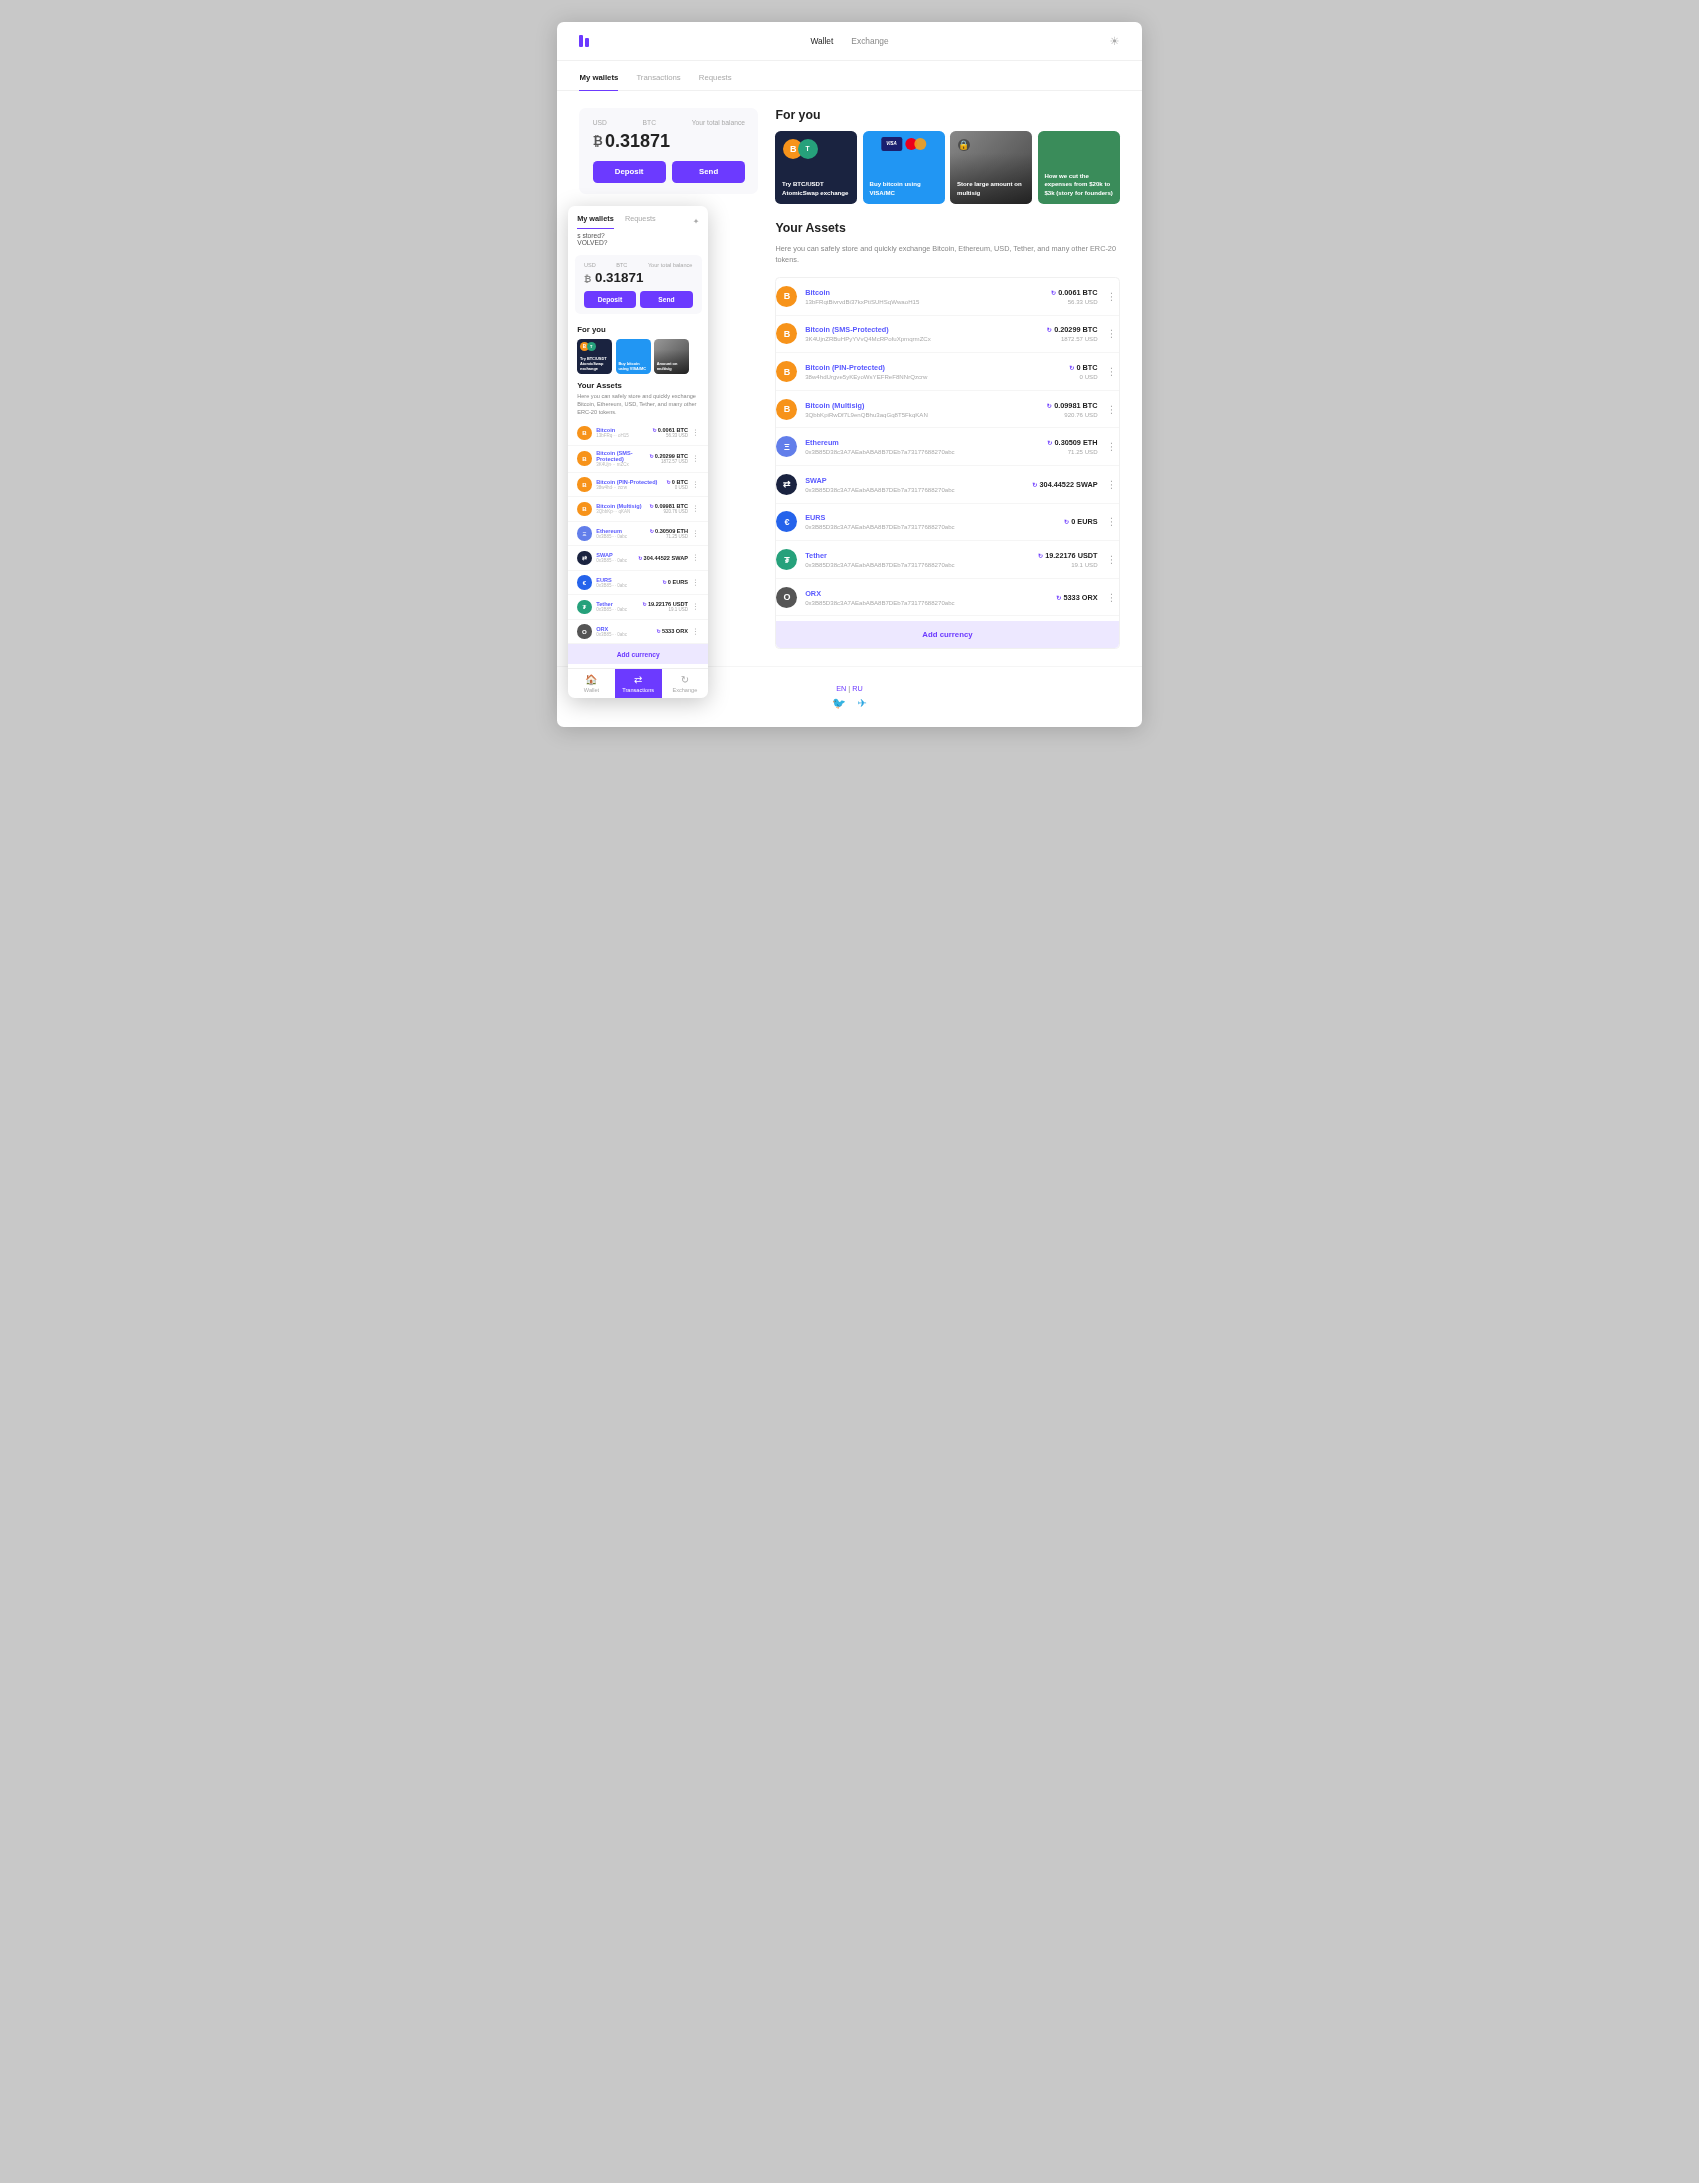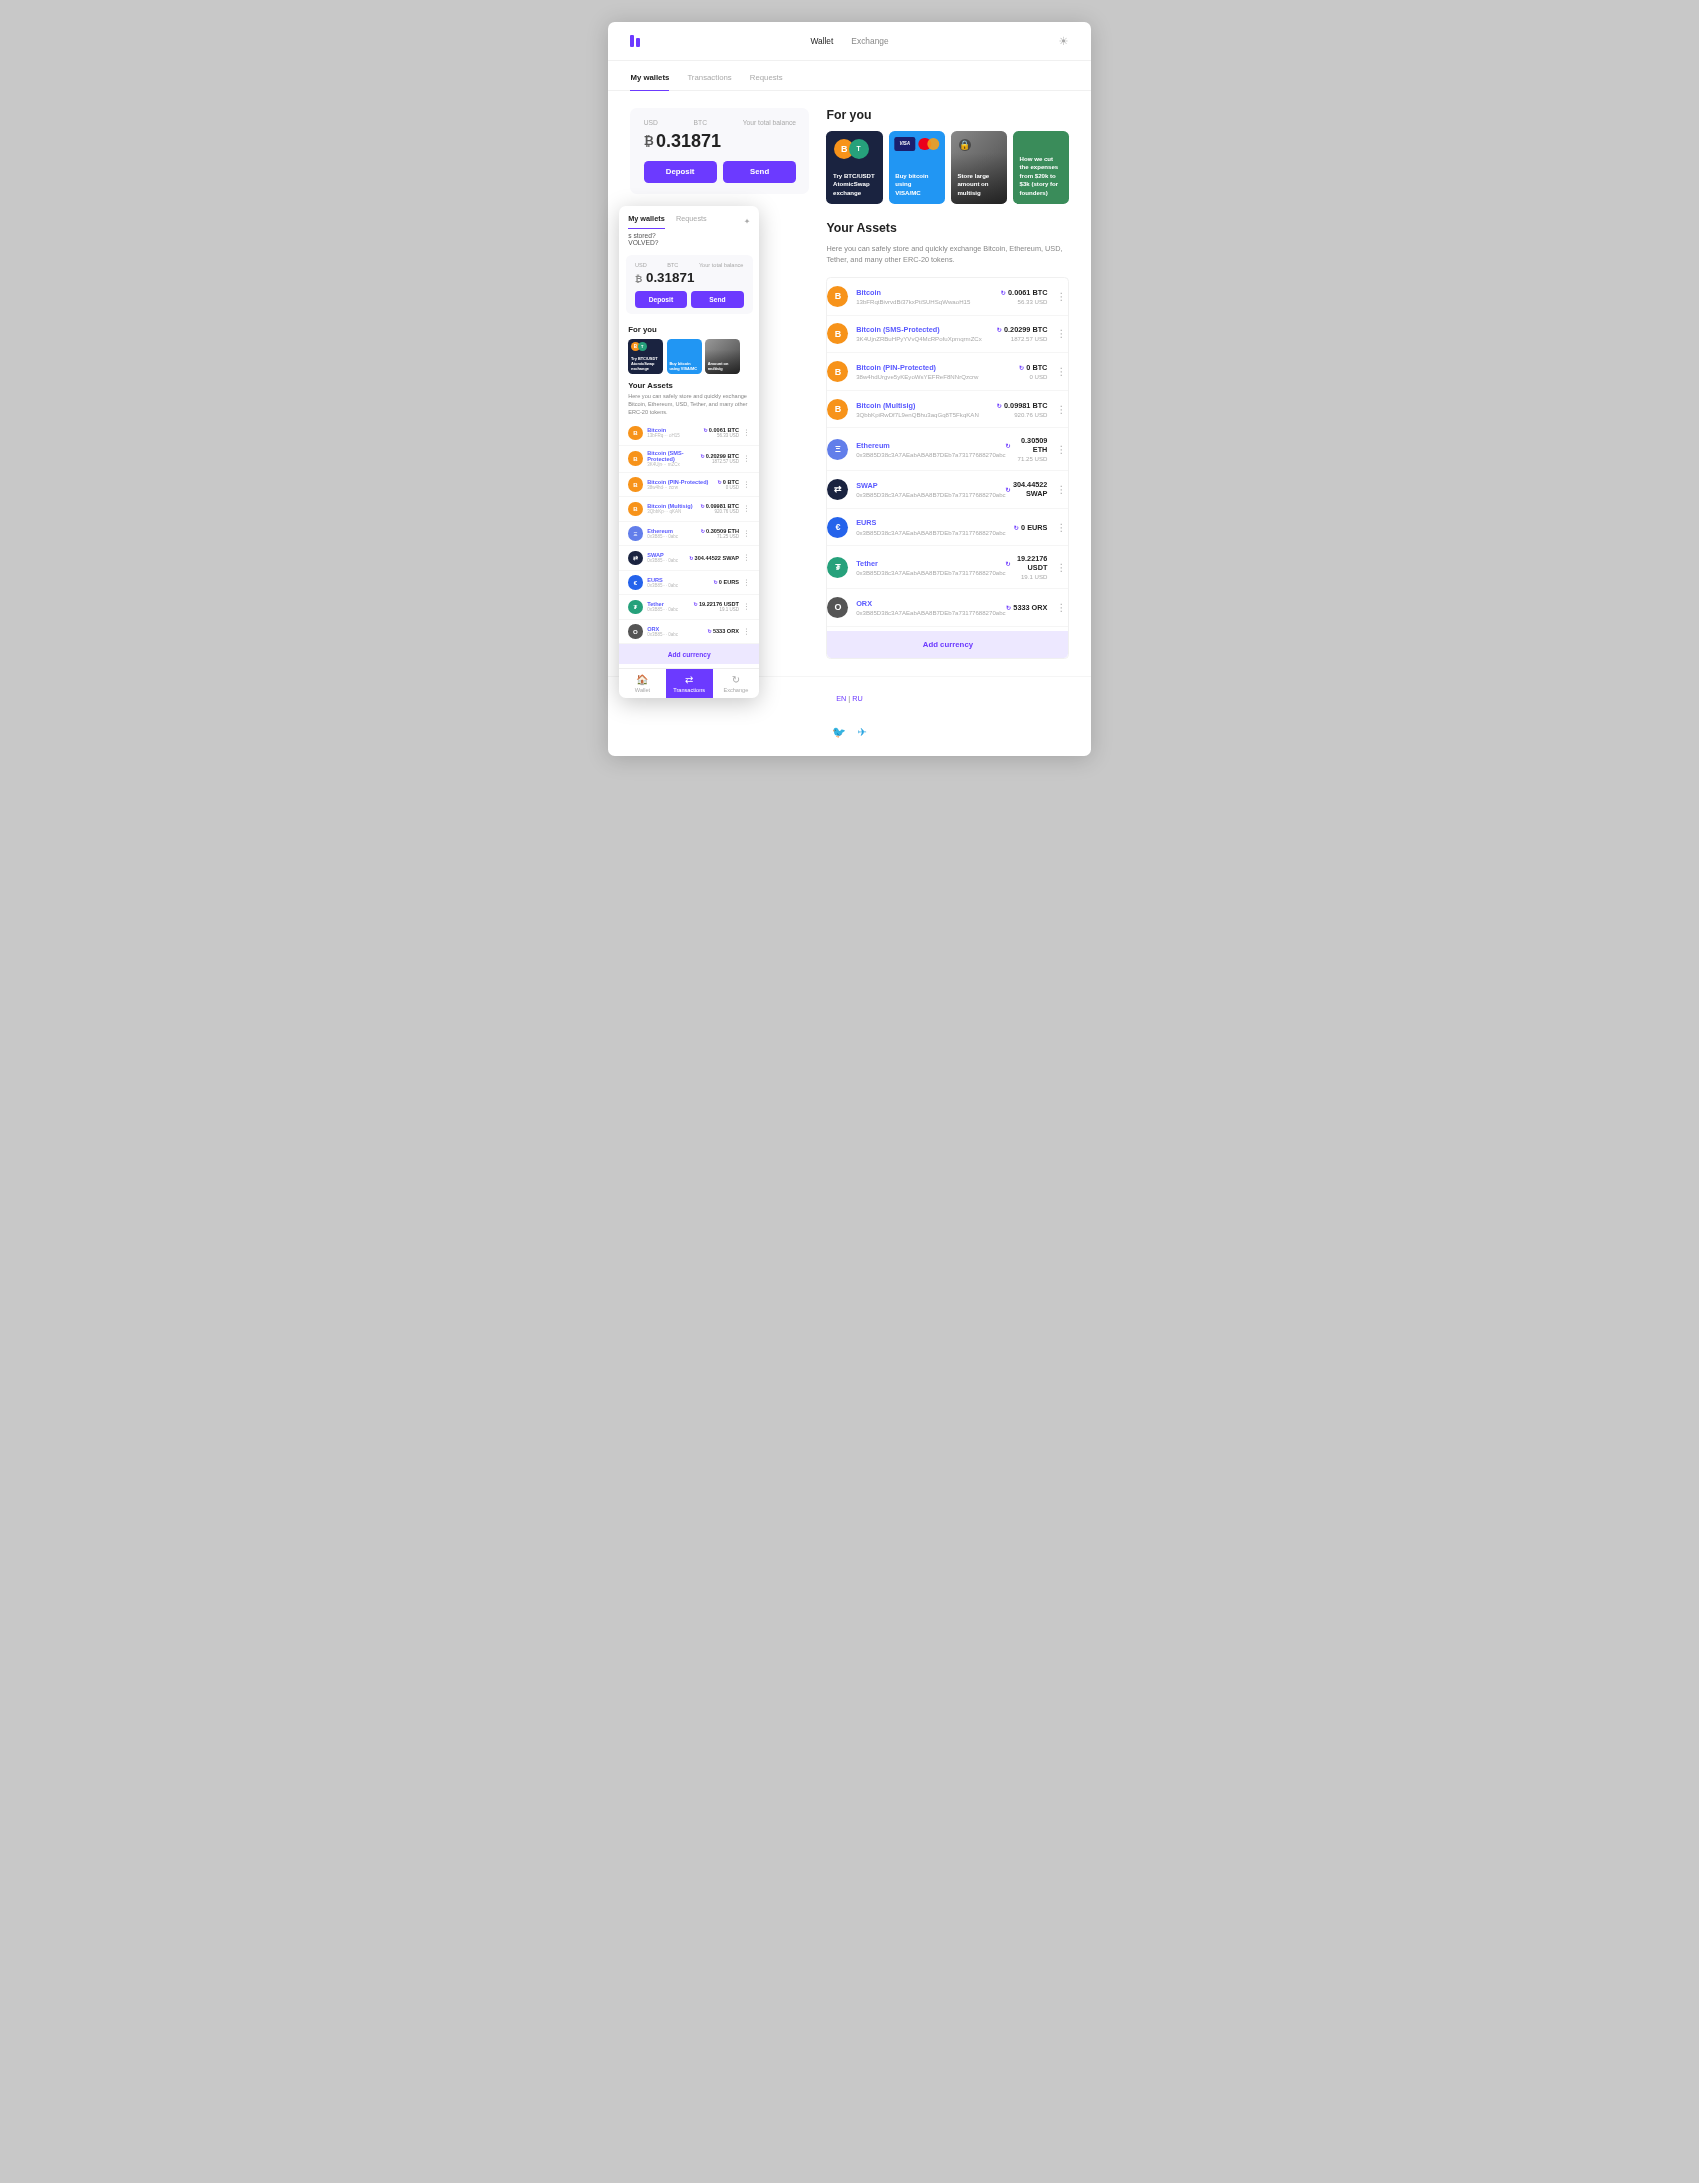--- a/index.html
+++ b/index.html
@@ -8,21 +8,21 @@
       font-family: -apple-system, BlinkMacSystemFont, 'Segoe UI', sans-serif;
       min-height: 100vh;
       display: flex;
       align-items: flex-start;
       justify-content: center;
       padding: 22.4px 11.2px;
     }
 
     .outer-wrapper {
       position: relative;
-      width: 483px;
+      width: 585px;
     }
 
     
     .desktop-window {
       background: #fff;
       border-radius: 6.7px;
       box-shadow: 0 2.2px 22.4px rgba(0,0,0,0.18);
       overflow: hidden;
       width: 100%;
     }
@@ -383,21 +383,21 @@
 
     
     .footer {
       text-align: center;
       padding: 17px;
       border-top: 0.6px solid #f5f5f5;
     }
     .footer-lang {
       font-size: 7.3px;
       color: #888;
-      margin-bottom: 23px;
+      margin-bottom: 4px;
     }
     .footer-lang a { color: #6c3aff; text-decoration: none; }
     .footer-social {
       display: flex;
       justify-content: center;
       gap: 11.2px;
     }
     .social-icon {
       font-size: 11.2px;
       cursor: pointer;

